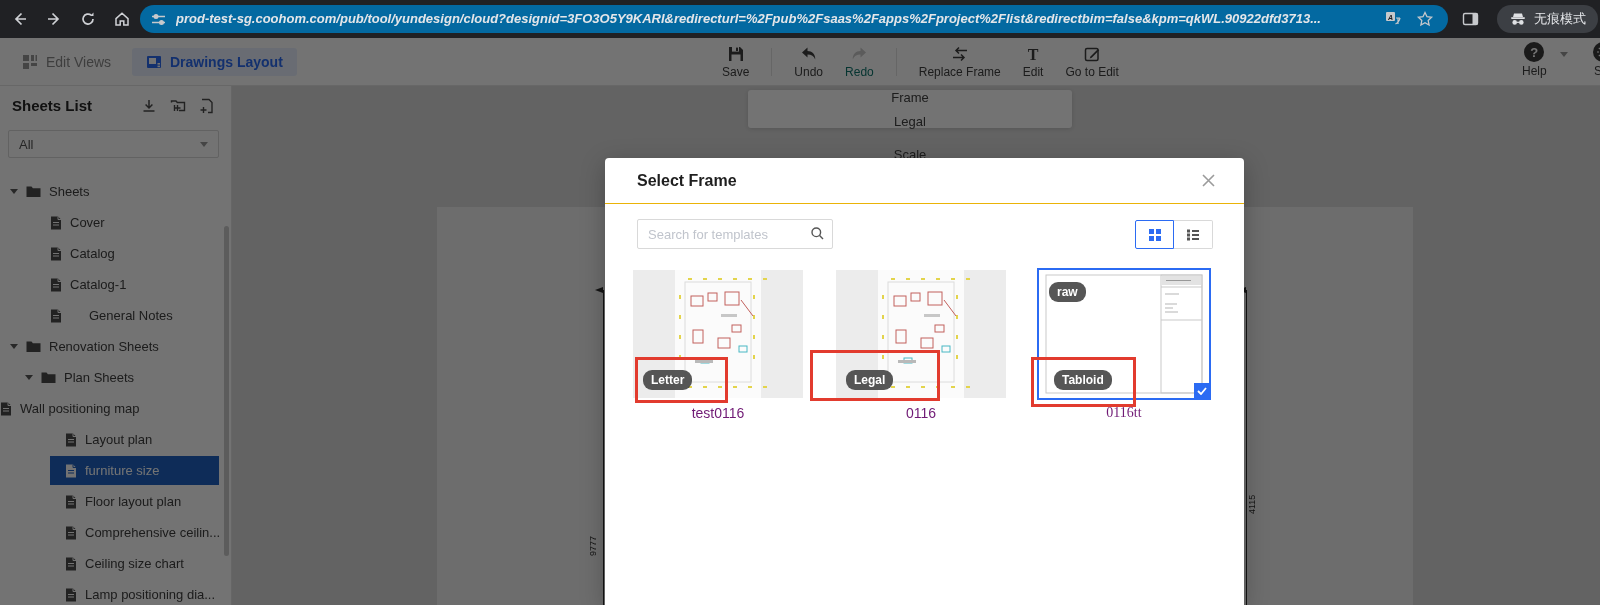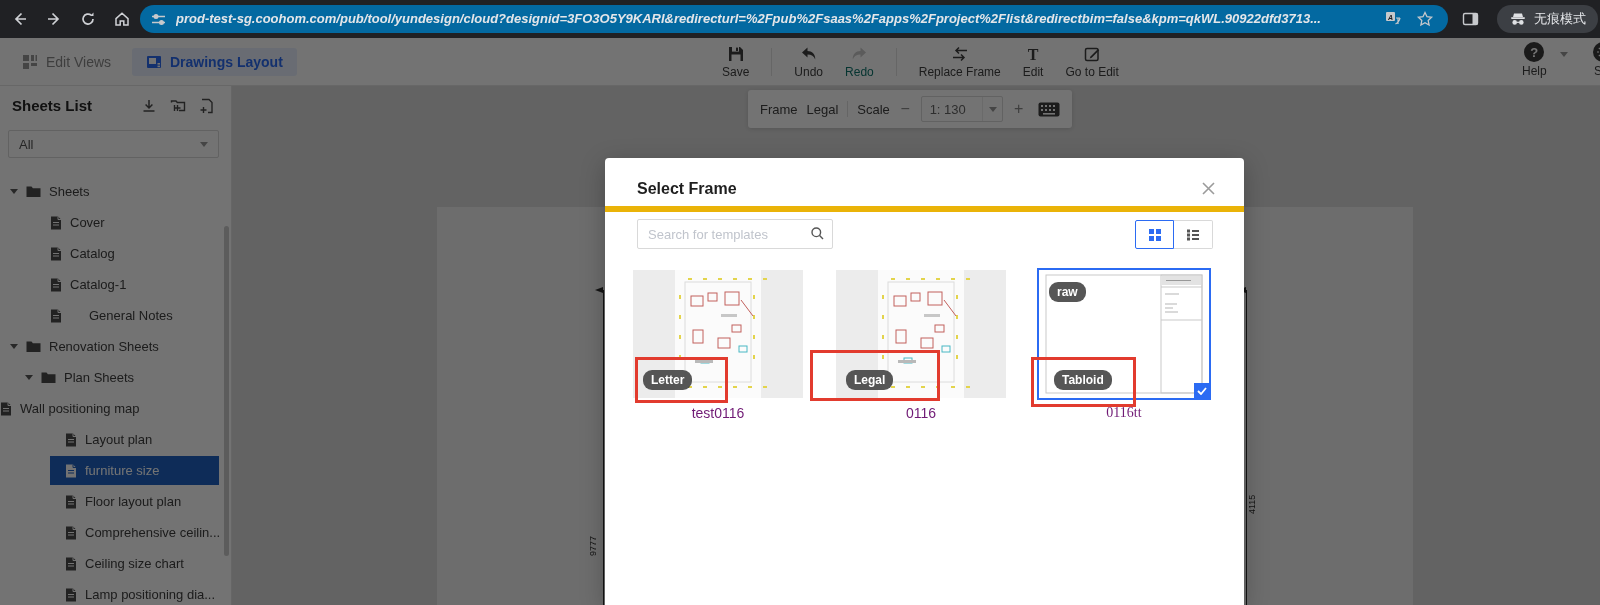--- a/index.html
+++ b/index.html
@@ -40,21 +40,21 @@
   #settings-btn { position:absolute; left:1580px; top:4px; display:flex; flex-direction:column;
               align-items:center; gap:2px; font-size:12px; color:#3f3f3f; width:46px; }
   .qcircle { width:20px; height:20px; border-radius:50%; background:#3a3a3a; color:#fff;
              font-size:13px; font-weight:bold; display:flex; align-items:center; justify-content:center; }
   .caret { width:0; height:0; border-left:4px solid transparent; border-right:4px solid transparent;
            border-top:5px solid #9a9a9a; }
 
   
   #frame-toolbar { position:absolute; left:748px; top:52px; width:324px; height:38px; background:#fff;
                    border-radius:3px; box-shadow:0 1px 5px rgba(0,0,0,.14); display:flex;
-                   align-items:center; padding:0 12px; gap:9px; font-size:13px; color:#404040; }
+                   align-items:center; padding:0 12px; gap:9px; font-size:13px; color:#404040;flex-direction:column; }
   .fsep { width:1px; height:16px; background:#e0e0e0; }
   .stepper { color:#8a8a8a; font-size:16px; width:14px; text-align:center; cursor:pointer; }
   #scale-box { width:90px; height:26px; border:1px solid #d9d9d9; border-radius:2px; display:flex;
                align-items:center; background:#fff; }
   #scale-box .val { flex:1; padding-left:8px; color:#666; }
   #scale-box .dd { width:20px; height:100%; border-left:1px solid #ececec; display:flex;
                align-items:center; justify-content:center; }
 
   
   #sidebar { position:absolute; left:0; top:48px; width:232px; height:519px; background:#fff;
@@ -84,21 +84,21 @@
   .dimarrow { position:absolute; top:201px; width:0; height:0; border-top:3px solid transparent;
             border-bottom:3px solid transparent; border-right:8px solid #2c2c2c; }
   .dimtext { position:absolute; font-size:9px; color:#2c2c2c; transform:rotate(-90deg);
             transform-origin:0 0; white-space:nowrap; }
 
   
   #overlay { position:absolute; left:0; top:0; width:1600px; height:567px; background:rgba(0,0,0,.55);
              z-index:40; }
   #modal { position:absolute; left:605px; top:120px; width:639px; height:447px; background:#fff;
            border-radius:4px 4px 0 0; box-shadow:0 6px 24px rgba(0,0,0,.25); z-index:50; }
-  #modal-header { position:relative; height:46px; border-bottom:6px solid #eab308;margin-top:8px; }
+  #modal-header { position:relative; height:46px; border-bottom:1px solid #eab308; }
   #modal-title { position:absolute; left:32px; top:14px; font-size:16px; font-weight:bold; color:#1f1f1f; }
   #modal-close { position:absolute; right:28px; top:15px; color:#9b9b9b; cursor:pointer; }
   #search-wrap { position:absolute; left:32px; top:61px; width:196px; height:30px; }
   #search-input { width:100%; height:100%; border:1px solid #d9d9d9; border-radius:2px;
            font-size:13px; color:#333; padding:0 30px 0 10px; outline:none;
            font-family:"Liberation Sans",sans-serif; }
   #search-input::placeholder { color:#c0c4cc; }
   #search-icon { position:absolute; right:8px; top:7px; color:#555; }
   #view-toggle { position:absolute; left:530px; top:62px; display:flex; }
   .vbtn { width:39px; height:29px; background:#fff; border:1px solid #d9d9d9; display:flex;

